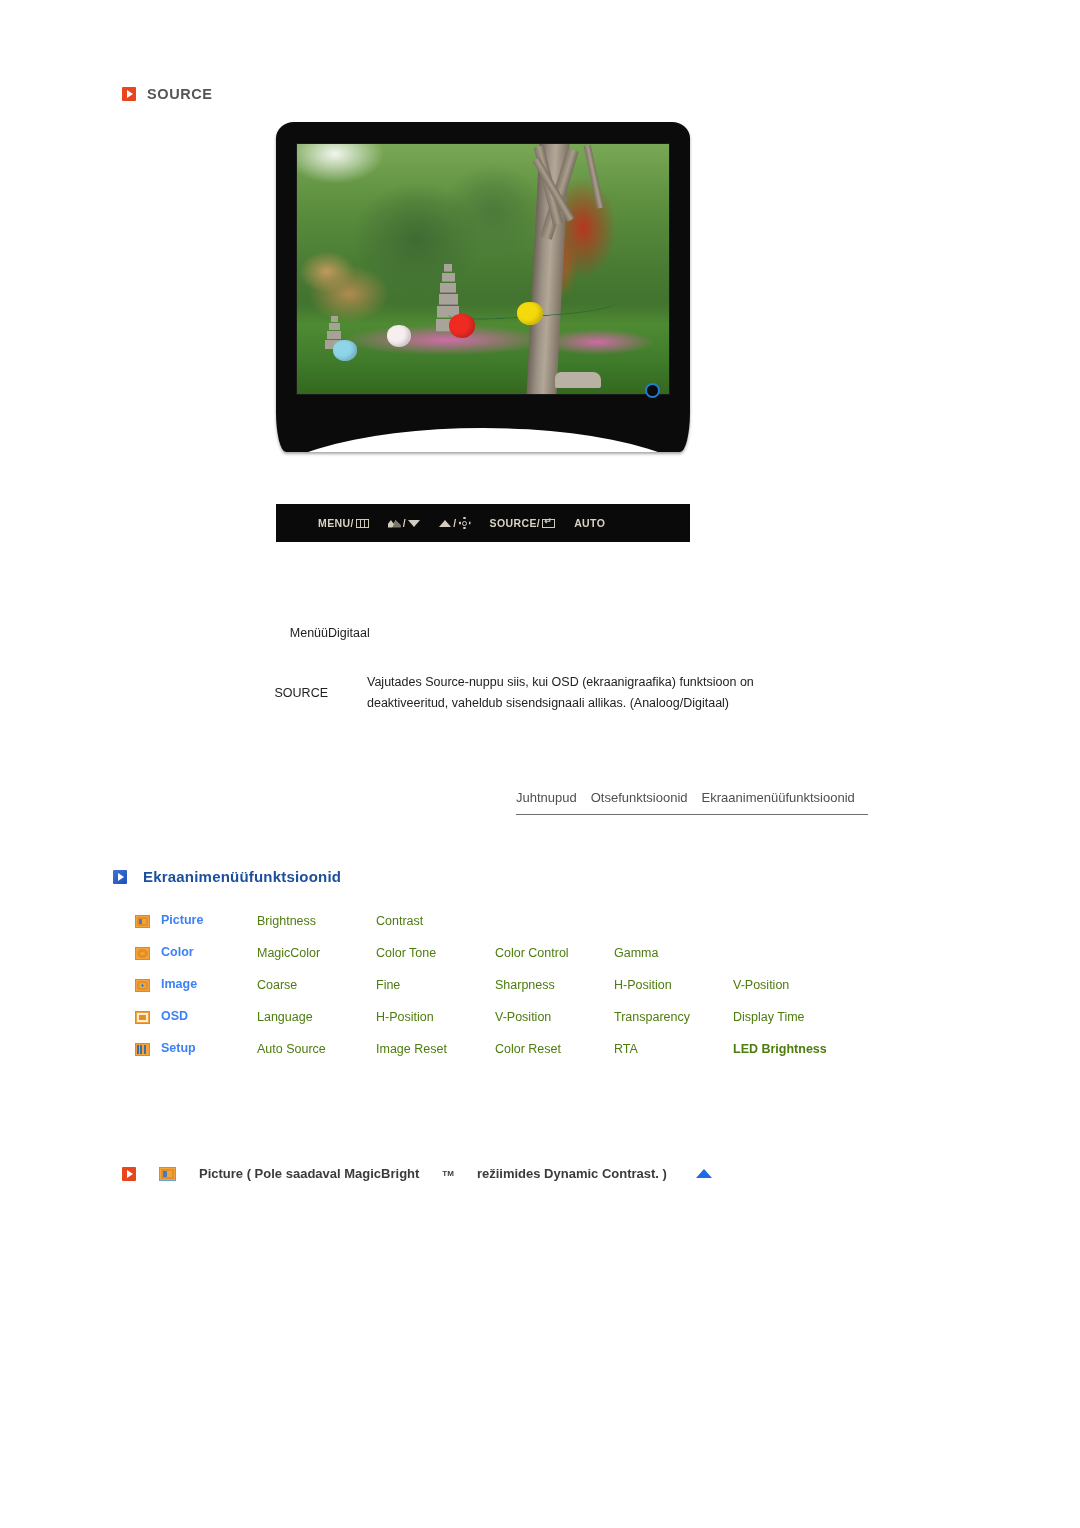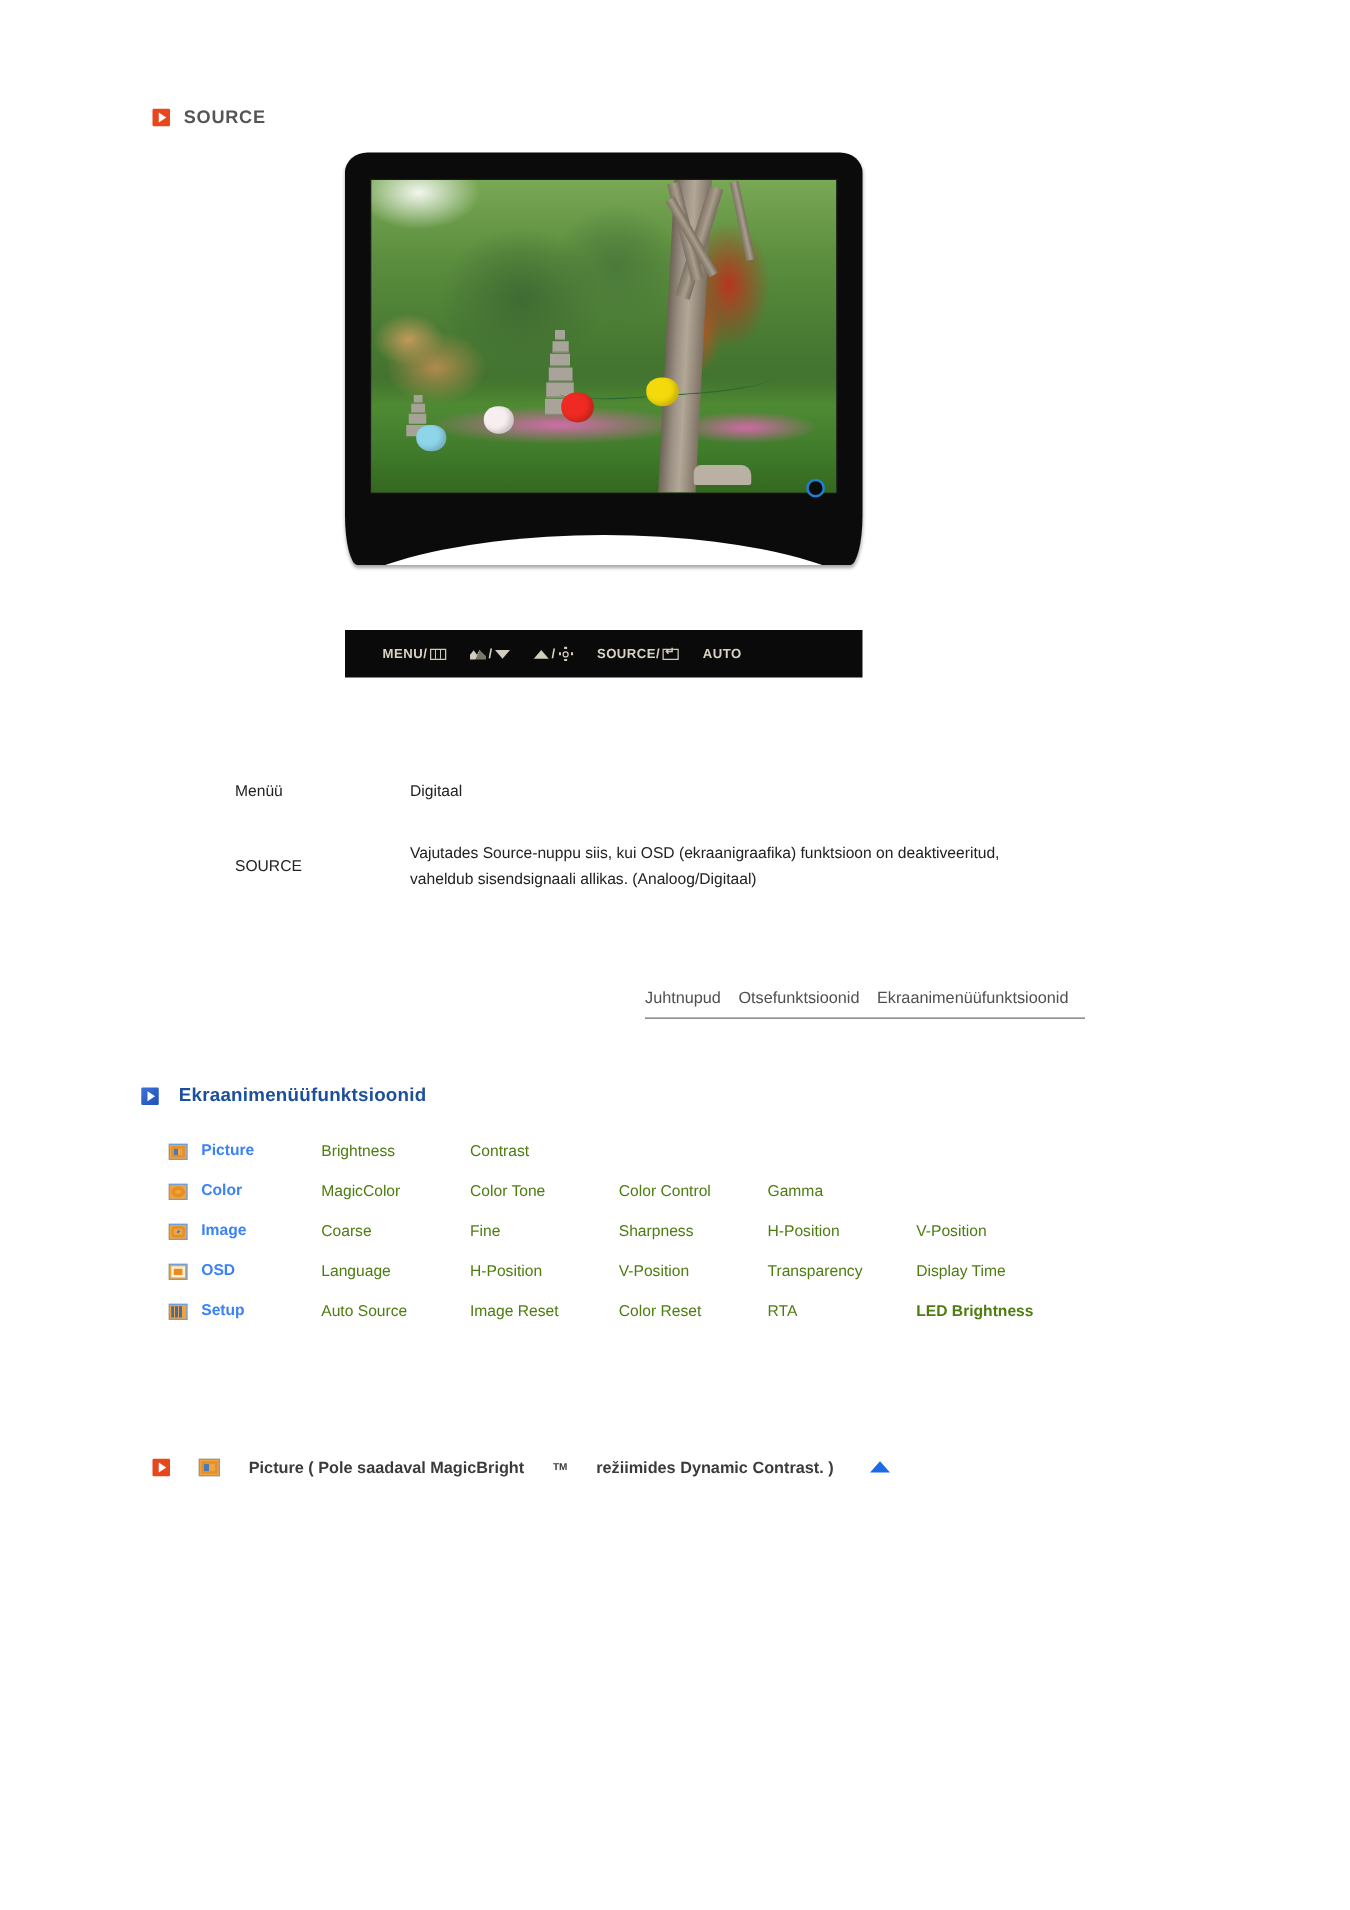--- a/index.html
+++ b/index.html
@@ -207,21 +207,21 @@
   .ctrl-bar {
     position: absolute;
     left: 276px;
     top: 504px;
     width: 414px;
     height: 38px;
     background: #0a0a0a;
     display: flex;
     align-items: center;
     gap: 19px;
-    padding-left: 30px;
+    padding-left: 42px;
     box-sizing: border-box;
   }
   .ctrl-btn {
     color: #d8d3c4;
     font-size: 10.5px;
     font-weight: bold;
     letter-spacing: 0.4px;
     display: flex;
     align-items: center;
     gap: 2px;
@@ -301,24 +301,24 @@
   .desc-table {
     position: absolute;
     left: 188px;
     top: 626px;
     width: 620px;
     font-size: 12.5px;
     color: #222222;
   }
   .desc-head-row, .desc-body-row { display: flex; }
   .desc-head-row { margin-bottom: 32px; }
-  .dt-c1 { width: 140px; flex: 0 0 140px; }
+  .dt-c1 { width: 140px; flex: 0 0 140px; text-align: right; }
   .dt-c2 { flex: 1 1 auto; }
   .desc-body-row .dt-c1 { padding-top: 14px; }
-  .desc-body-row .dt-c2 { line-height: 1.65; }
+  .desc-body-row .dt-c2 { line-height: 1.65; margin-left: 39px; }
 
   
   .tabnav {
     position: absolute;
     left: 516px;
     top: 790px;
     width: 352px;
     border-bottom: 1.5px solid #6e6e6e;
     padding-bottom: 9px;
     display: flex;

